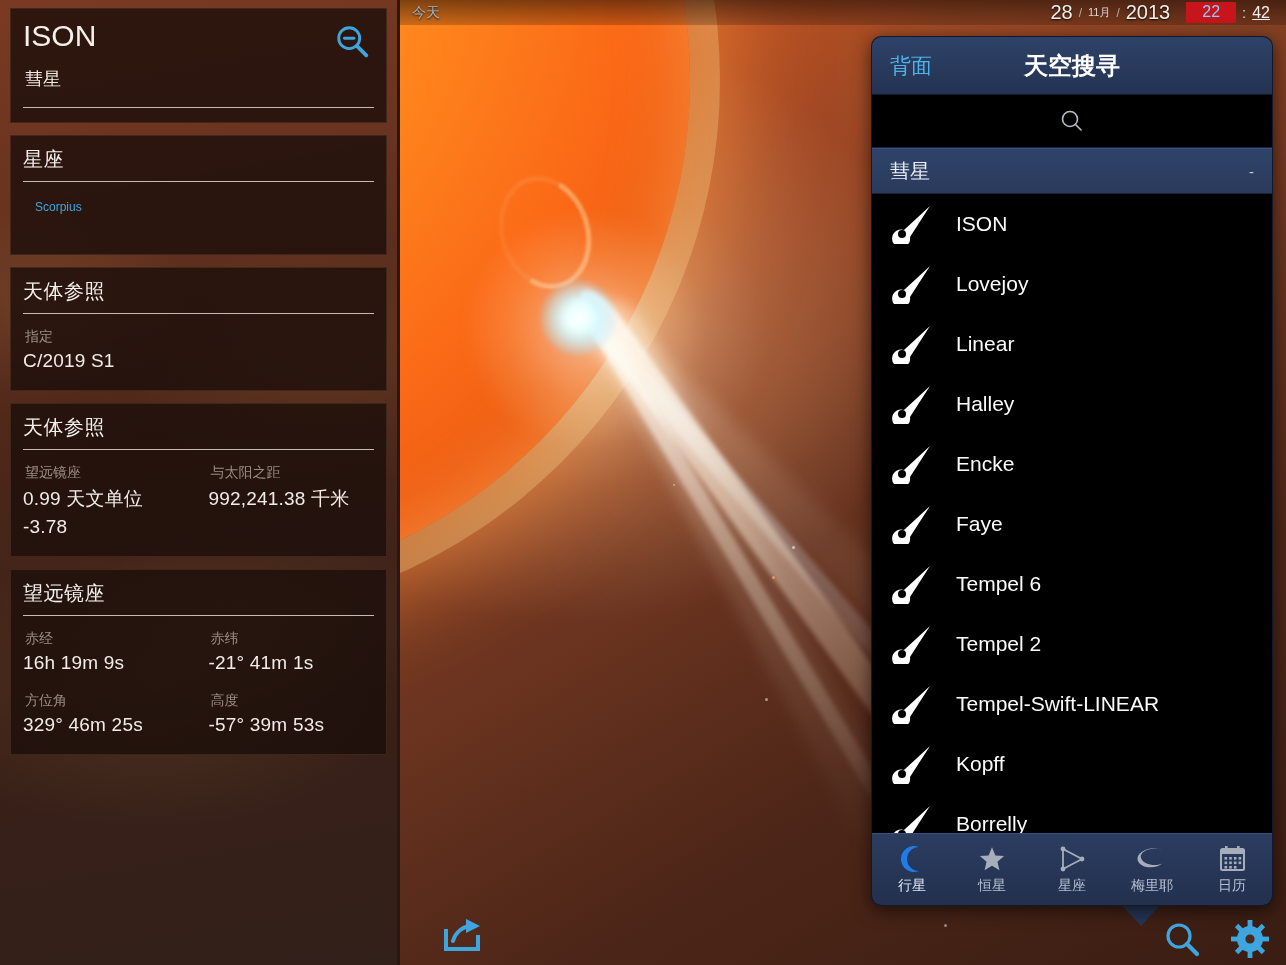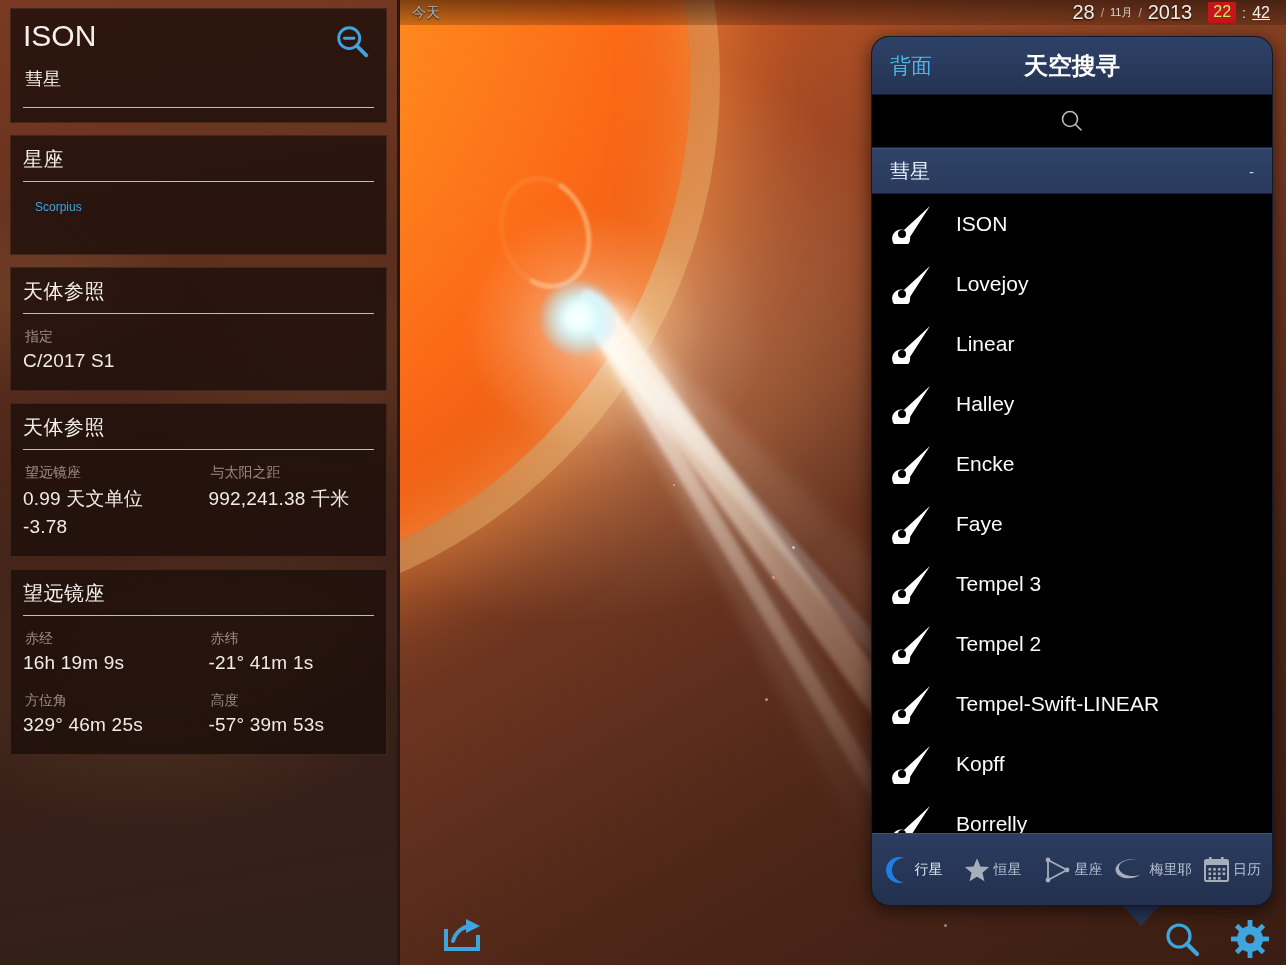--- a/index.html
+++ b/index.html
@@ -119,21 +119,21 @@
     background: linear-gradient(to bottom, rgba(20,8,4,0.55), rgba(20,8,4,0.22));
     z-index: 30;
     font-size: 13px;
     gap: 40px;
   }
   .today-label { margin-left: 12px; color: #9fb6c4; font-size: 14px; text-shadow: 0 1px 2px rgba(0,0,0,0.8); }
   .datetime { margin-left: auto; display: flex; align-items: center; color: #efe9e4; margin-right: 16px; }
   .datetime .num { font-size: 20px; color: #f2eeea; text-shadow: 0 1px 2px rgba(0,0,0,0.9); }
   .datetime .sep { font-size: 12px; color: #b9ada6; margin: 0 6px; }
   .datetime .mon { font-size: 11px; color: #ded6d0; }
-  .datetime .hour { background: #c8141b; color: #bef264; padding: 2px 5px 3px; font-size: 16px; line-height: 1; border-radius: 1px; margin-left: 16px; }
+  .datetime .hour { background: #c8141b; color: #7dd3fc; padding: 2px 16px 3px; font-size: 16px; line-height: 1; border-radius: 1px; margin-left: 16px; }
   .datetime .colon { color: #d8d0cb; font-size: 15px; margin: 0 6px; }
   .datetime .min { font-size: 16px; color: #f2eeea; text-decoration: underline; }
 
   
   .left-panel {
     position: absolute; left: 0; top: 0; width: 400px; height: 965px;
     z-index: 20;
     background:
       radial-gradient(ellipse 360px 200px at 150px 690px, rgba(150,120,60,0.20), rgba(0,0,0,0) 70%),
       radial-gradient(ellipse 300px 180px at 330px 360px, rgba(140,90,45,0.25), rgba(0,0,0,0) 70%),
@@ -173,21 +173,21 @@
   .zoom-out-icon {
     position: absolute; right: 14px; top: 14px;
     width: 38px; height: 38px; cursor: pointer;
   }
 
   
   .popover {
     position: absolute; left: 871px; top: 36px;
     width: 402px; height: 870px;
     background: #000;
-    border-radius: 18px;
+    border-radius: 10px;
     border: 1px solid rgba(20,28,48,0.9);
     overflow: hidden;
     z-index: 40;
     box-shadow: 0 4px 18px rgba(0,0,0,0.6);
     display: flex; flex-direction: column;
   }
   .pop-header {
     height: 58px; flex: 0 0 58px;
     background: linear-gradient(to bottom, #2e4268 0%, #243352 100%);
     display: flex; align-items: center; position: relative;
@@ -218,21 +218,21 @@
   }
   .pop-item .comet-ico { width: 44px; height: 40px; flex: 0 0 44px; }
   .pop-item .label { color: #fbfbfb; font-size: 21px; margin-left: 22px; white-space: nowrap; }
   .pop-tabbar {
     height: 72px; flex: 0 0 72px;
     background: linear-gradient(to bottom, #2b3d60 0%, #23304e 100%);
     display: flex; align-items: stretch;
     border-top: 1px solid #3b5280;
   }
   .tab {
-    flex: 1 1 20%; display: flex; flex-direction: row;
+    flex: 1 1 20%; display: flex; flex-direction: column;
     align-items: center; justify-content: center; gap: 3px; cursor: pointer; text-align: center;
   }
   .tab .tab-ico { height: 30px; display: flex; align-items: center; }
   .tab .tab-label { font-size: 14px; color: #b6bfd0; }
   .tab.active .tab-label { color: #dfe7f4; }
   .pop-tail {
     position: absolute; left: 1117px; top: 900px;
     width: 0; height: 0; z-index: 39;
     border-left: 24px solid transparent;
     border-right: 24px solid transparent;
@@ -301,21 +301,21 @@
     <div class="card">
       <div class="card-title">星座</div>
       <div class="rule"></div>
       <div class="link-text">Scorpius</div>
     </div>
 
     <div class="card">
       <div class="card-title">天体参照</div>
       <div class="rule"></div>
       <div class="field-label">指定</div>
-      <div class="field-value">C/2017 S1</div>
+      <div class="field-value">C/2019 S1</div>
     </div>
 
     <div class="card">
       <div class="card-title">天体参照</div>
       <div class="rule"></div>
       <div class="grid2">
         <div>
           <div class="field-label">望远镜座</div>
           <div class="field-value">0.99 天文单位</div>
         </div>
@@ -415,21 +415,21 @@
           <path d="M40 2 L14 26 A9 9 0 1 0 20 33 Z" fill="#ffffff"></path>
           <circle cx="12" cy="30" r="4" fill="#000000"></circle>
         </svg>
         <span class="label">Faye</span>
       </div>
       <div class="pop-item">
         <svg class="comet-ico" viewBox="0 0 44 40">
           <path d="M40 2 L14 26 A9 9 0 1 0 20 33 Z" fill="#ffffff"></path>
           <circle cx="12" cy="30" r="4" fill="#000000"></circle>
         </svg>
-        <span class="label">Tempel 3</span>
+        <span class="label">Tempel 6</span>
       </div>
       <div class="pop-item">
         <svg class="comet-ico" viewBox="0 0 44 40">
           <path d="M40 2 L14 26 A9 9 0 1 0 20 33 Z" fill="#ffffff"></path>
           <circle cx="12" cy="30" r="4" fill="#000000"></circle>
         </svg>
         <span class="label">Tempel 2</span>
       </div>
       <div class="pop-item">
         <svg class="comet-ico" viewBox="0 0 44 40">

